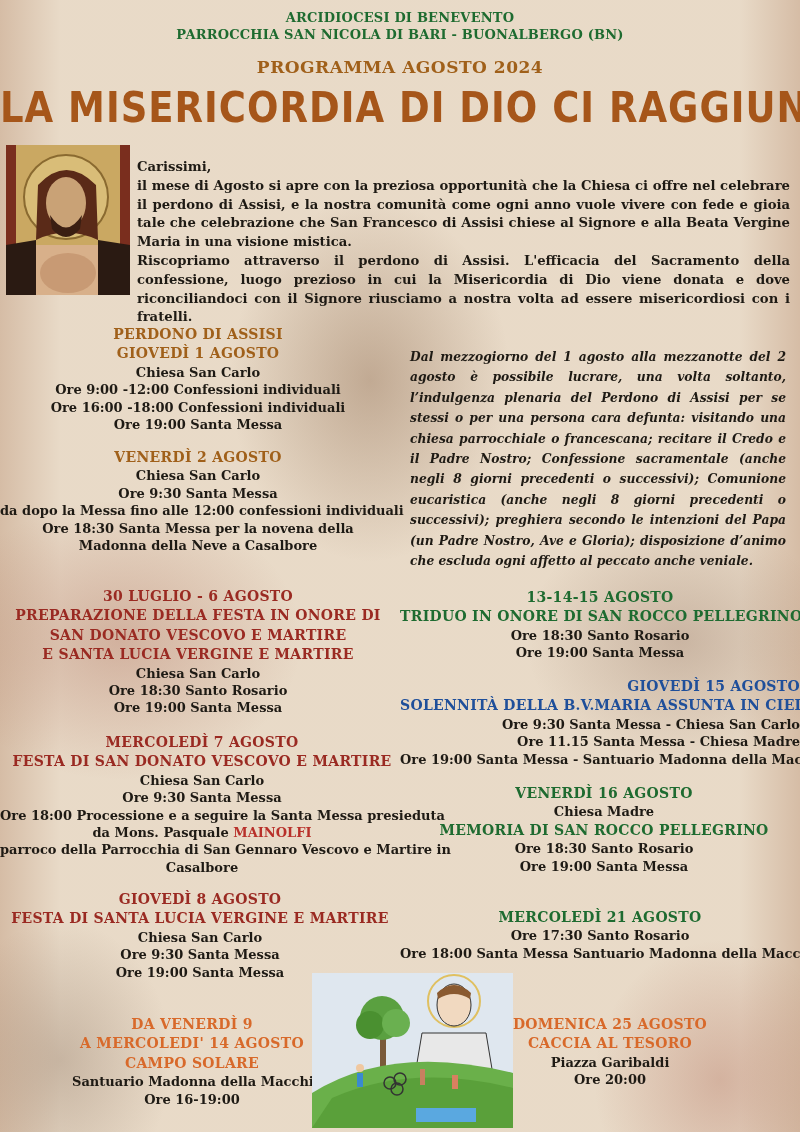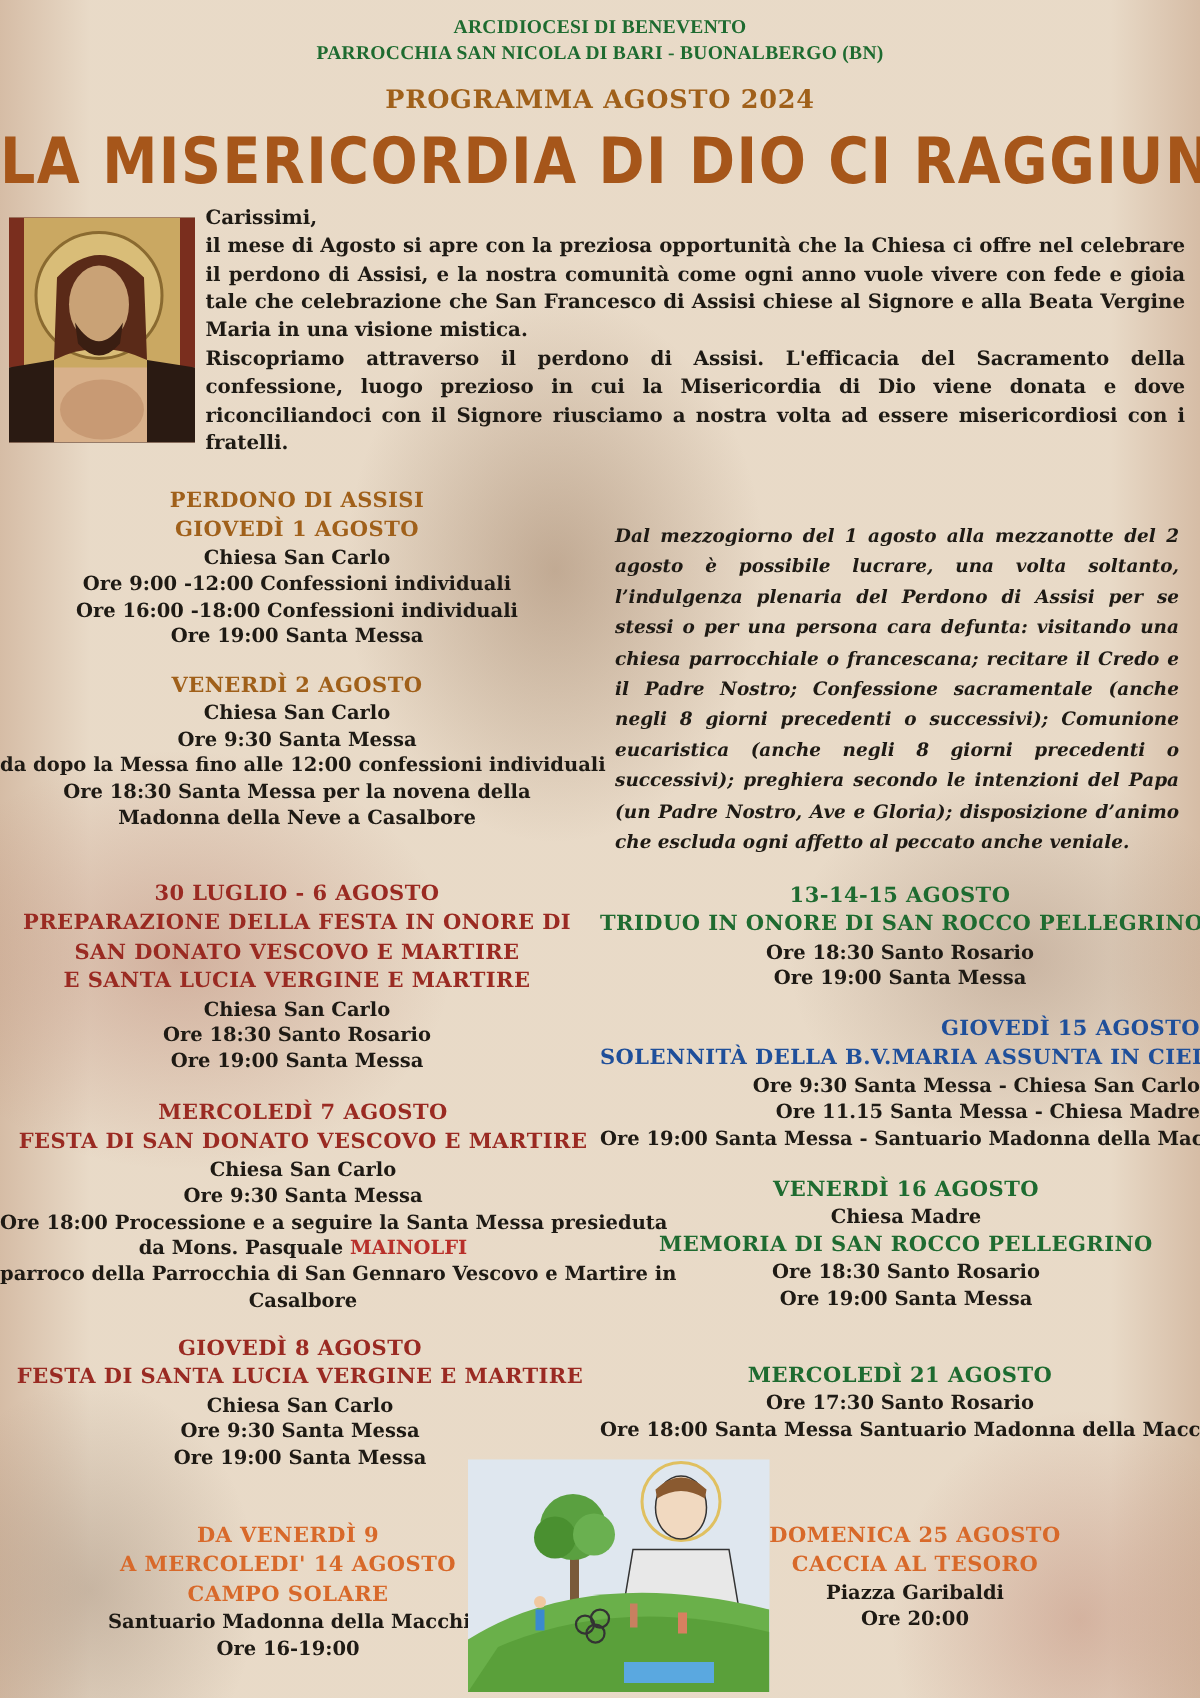--- a/index.html
+++ b/index.html
@@ -15,21 +15,21 @@
       #e9dccb;}
   .abs{position:absolute;}
   .center{text-align:center;}
   .h-green{color:#1e6b30;font-weight:bold;}
   .h-gold{color:#a0601a;font-weight:bold;}
   .h-red{color:#9a2a22;font-weight:bold;}
   .h-blue{color:#1f4f9a;font-weight:bold;}
   .h-orange{color:#d8692a;font-weight:bold;}
   .t{color:#1e1a14;font-weight:bold;}
   .line{display:block;white-space:nowrap;}
-  .org{font-size:13px;line-height:17px;letter-spacing:0.2px;font-family:Liberation Serif, serif;}
+  .org{font-size:13px;line-height:17px;letter-spacing:0.2px;}
   .prog{font-size:17px;letter-spacing:0.5px;}
   .title{font-family:"DejaVu Sans",sans-serif;font-weight:bold;color:#a6561a;font-size:37px;letter-spacing:1px;white-space:nowrap;transform:scaleY(1.15);}
   .letter{font-size:13.2px;line-height:18.8px;color:#1e1a14;font-weight:bold;text-align:justify;}
   .ev{font-size:13px;line-height:17.4px;}
   .evh{font-size:14px;line-height:19.4px;letter-spacing:0.3px;}
   .italic{font-style:italic;font-size:12.3px;line-height:20.4px;color:#1e1a14;font-weight:bold;text-align:justify;}
   .img-box{position:absolute;overflow:hidden;}
 </style>
 </head>
 <body>
@@ -52,21 +52,21 @@
       <circle cx="60" cy="52" r="42" fill="#d9bd78" stroke="#8a6a30" stroke-width="2"></circle>
       <path d="M32 40 Q60 10 90 40 L92 95 Q60 80 30 95 Z" fill="#5a2a18"></path>
       <ellipse cx="60" cy="58" rx="20" ry="26" fill="#c9a276"></ellipse>
       <path d="M44 70 Q60 95 76 70 L74 84 Q60 100 46 84 Z" fill="#3a1e12"></path>
       <rect x="0" y="100" width="124" height="50" fill="#d8b08a"></rect>
       <path d="M0 100 L30 95 L30 150 L0 150 Z" fill="#2a1a12"></path>
       <path d="M124 100 L92 95 L92 150 L124 150 Z" fill="#2a1a12"></path>
       <ellipse cx="62" cy="128" rx="28" ry="20" fill="#c89a74"></ellipse>
     </svg>
   </div>
-  <div class="abs letter" style="left:137px;top:137px;width:653px;">
+  <div class="abs letter" style="left:137px;top:158px;width:653px;">
     <div>Carissimi,</div>
     <div style="text-align-last:left;">il mese di Agosto si apre con la preziosa opportunità che la Chiesa ci offre nel celebrare il perdono di Assisi, e la nostra comunità come ogni anno vuole vivere con fede e gioia tale che celebrazione che San Francesco di Assisi chiese al Signore e alla Beata Vergine Maria in una visione mistica.</div>
     <div style="text-align-last:left;">Riscopriamo attraverso il perdono di Assisi. L'efficacia del Sacramento della confessione, luogo prezioso in cui la Misericordia di Dio viene donata e dove riconciliandoci con il Signore riusciamo a nostra volta ad essere misericordiosi con i fratelli.</div>
   </div>
 
   <div class="abs center" style="left:0;top:325px;width:396px;">
     <span class="line h-gold evh">PERDONO DI ASSISI</span>
     <span class="line h-gold evh">GIOVEDÌ 1 AGOSTO</span>
     <span class="line t ev">Chiesa San Carlo</span>
     <span class="line t ev">Ore 9:00 -12:00 Confessioni individuali</span>

